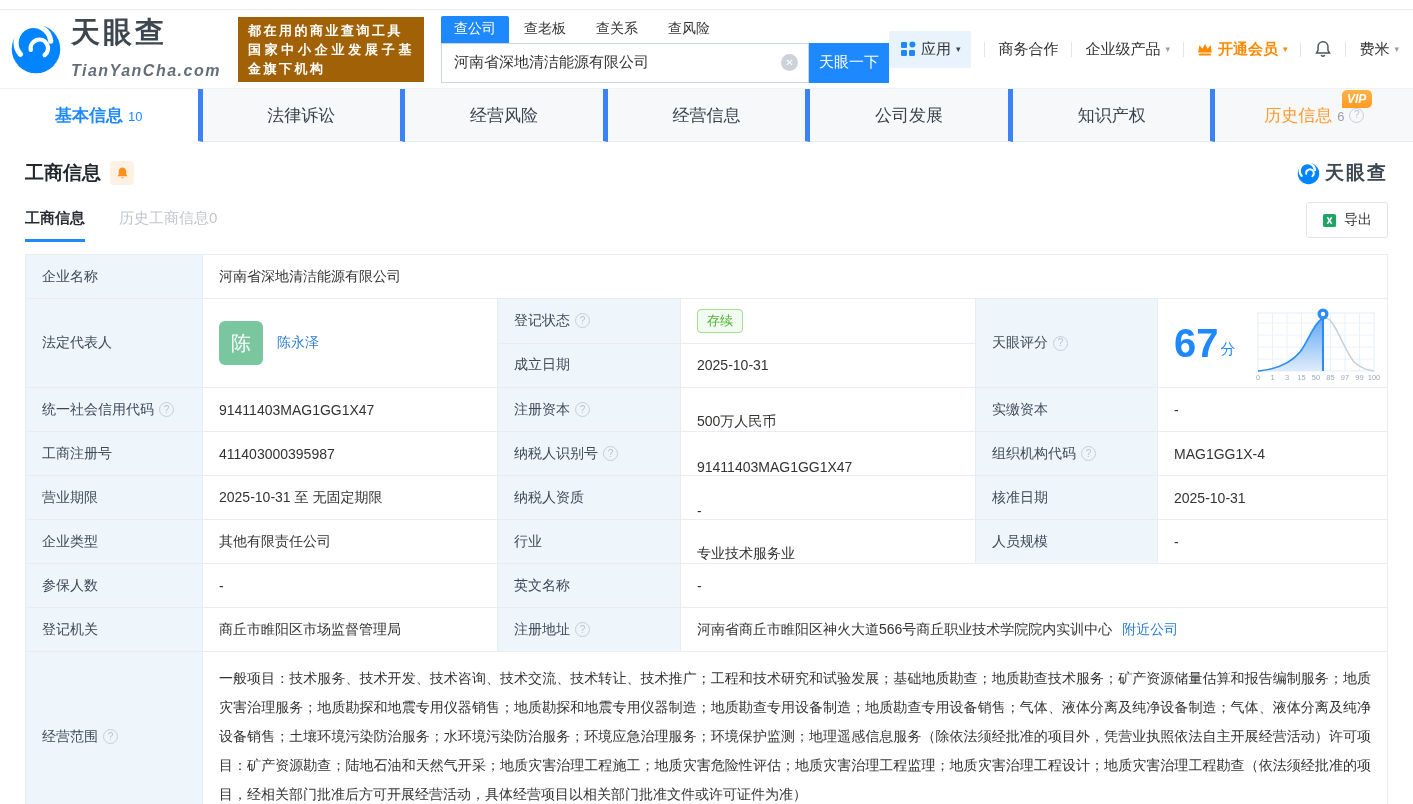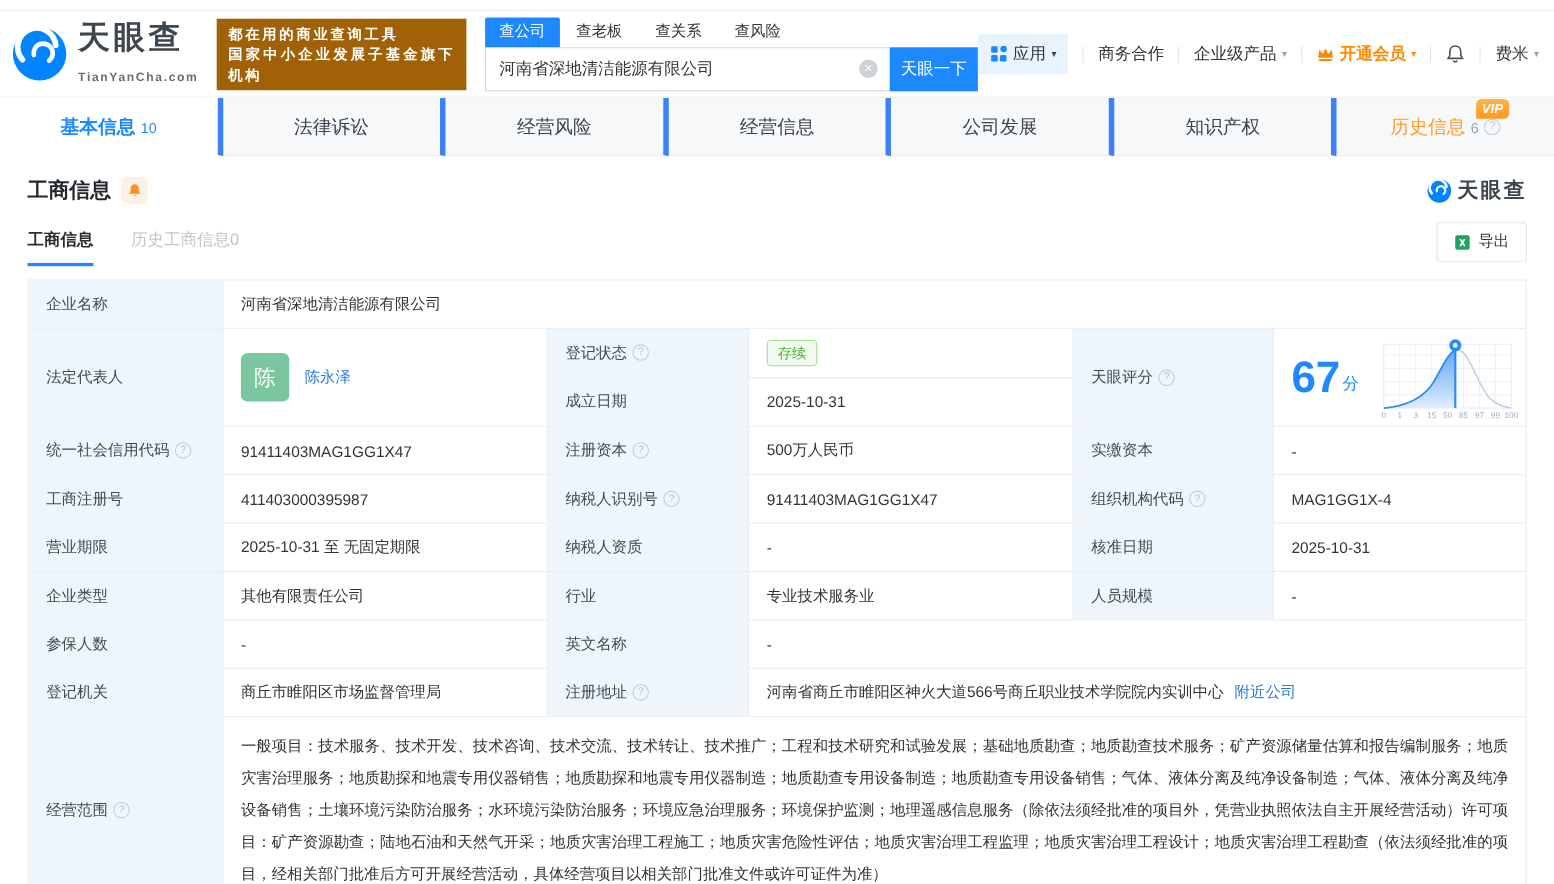--- a/index.html
+++ b/index.html
@@ -3,21 +3,21 @@
 <meta charset="utf-8">
 <style>
   * { margin:0; padding:0; box-sizing:border-box; }
   html,body { width:1413px; height:804px; background:#fff; font-family:"Liberation Sans","DejaVu Sans",sans-serif; color:#333; overflow:hidden; }
   .top-strip { height:10px; border-bottom:1px solid #ededed; }
 
   
   .header { display:flex; align-items:center; height:78px; padding:4px 14px 4px 10px; }
   .logo { display:flex; align-items:center; gap:9px; }
   .logo-txt-cn { font-size:29px; font-weight:bold; color:#3d4750; letter-spacing:3px; line-height:1; }
-  .logo-txt-en { font-size:11px; font-weight:bold; color:#646e78; letter-spacing:1.5px; margin-top:15px; }
+  .logo-txt-en { font-size:16px; font-weight:bold; color:#646e78; letter-spacing:1.5px; margin-top:15px;font-style:italic; }
   .slogan { margin-left:17px; background:#a16207; color:#fff; padding:4px 10px; font-size:13px; font-weight:600; line-height:19px; letter-spacing:2.5px; text-align:justify; }
   .search { margin-left:17px; }
   .search-tabs { display:flex; align-items:flex-end; font-size:14px; }
   .search-tab { padding:4px 15px 5px; color:#333; cursor:pointer; }
   .search-tab.active { background:#1e88ff; color:#fff; border-radius:2px 2px 0 0; padding:4px 13px 5px; }
   .search-row { display:flex; }
   .search-input-wrap { position:relative; width:368px; height:40px; border:1px solid #ccd3db; background:#fff; display:flex; align-items:center; }
   .search-input { border:none; outline:none; width:100%; height:100%; padding:0 38px 0 12px; font-size:15px; color:#333; font-family:inherit; }
   .clear-icon { position:absolute; right:10px; width:17px; height:17px; border-radius:50%; background:#ccd2d9; color:#fff; font-size:10px; display:flex; align-items:center; justify-content:center; cursor:pointer; }
   .search-btn { width:80px; height:40px; background:#1e88ff; color:#fff; font-size:15px; border:none; cursor:pointer; font-family:inherit; }
@@ -58,21 +58,21 @@
   .export-btn { display:flex; align-items:center; gap:7px; border:1px solid #e2e6ec; border-radius:3px; padding:8px 15px; font-size:14px; color:#333; background:#fff; cursor:pointer; margin-bottom:4px; font-family:inherit; }
 
   
   .info-table { margin-top:12px; border:1px solid #e7edf3; font-size:14px; }
   .t-row { display:flex; border-bottom:1px solid #e7edf3; min-height:44px; }
   .t-row:last-child { border-bottom:none; }
   .cell { display:flex; align-items:center; padding:0 16px; border-right:1px solid #e7edf3; }
   .lbl { background:#eef6fc; color:#3e4a59; gap:5px; }
   .val { color:#333; }
   .w1{width:177px;flex:none;} .w2{width:295px;flex:none;} .w3{width:183px;flex:none;}
-  .w4{width:295px;flex:none;} .w5{width:182px;flex:none;}
+  .w4{width:295px;flex:none;align-items:flex-end;} .w5{width:182px;flex:none;}
   .w6{flex:1;border-right:none;}
   .flex1{flex:1;border-right:none;}
   .row-tall { height:89px; }
   .mid-stack { width:478px; flex:none; display:flex; flex-direction:column; }
   .mid-sub { display:flex; flex:1; }
   .mid-sub:first-child { border-bottom:1px solid #e7edf3; }
   .mid-sub .lbl { width:183px; flex:none; }
   .mid-sub .val { width:295px; flex:none; }
   .avatar { width:44px; height:44px; border-radius:6px; background:#79c69f; color:#fff; font-size:20px; display:flex; align-items:center; justify-content:center; flex:none; }
   .link { color:#2b7cd8; cursor:pointer; text-decoration:none; }

